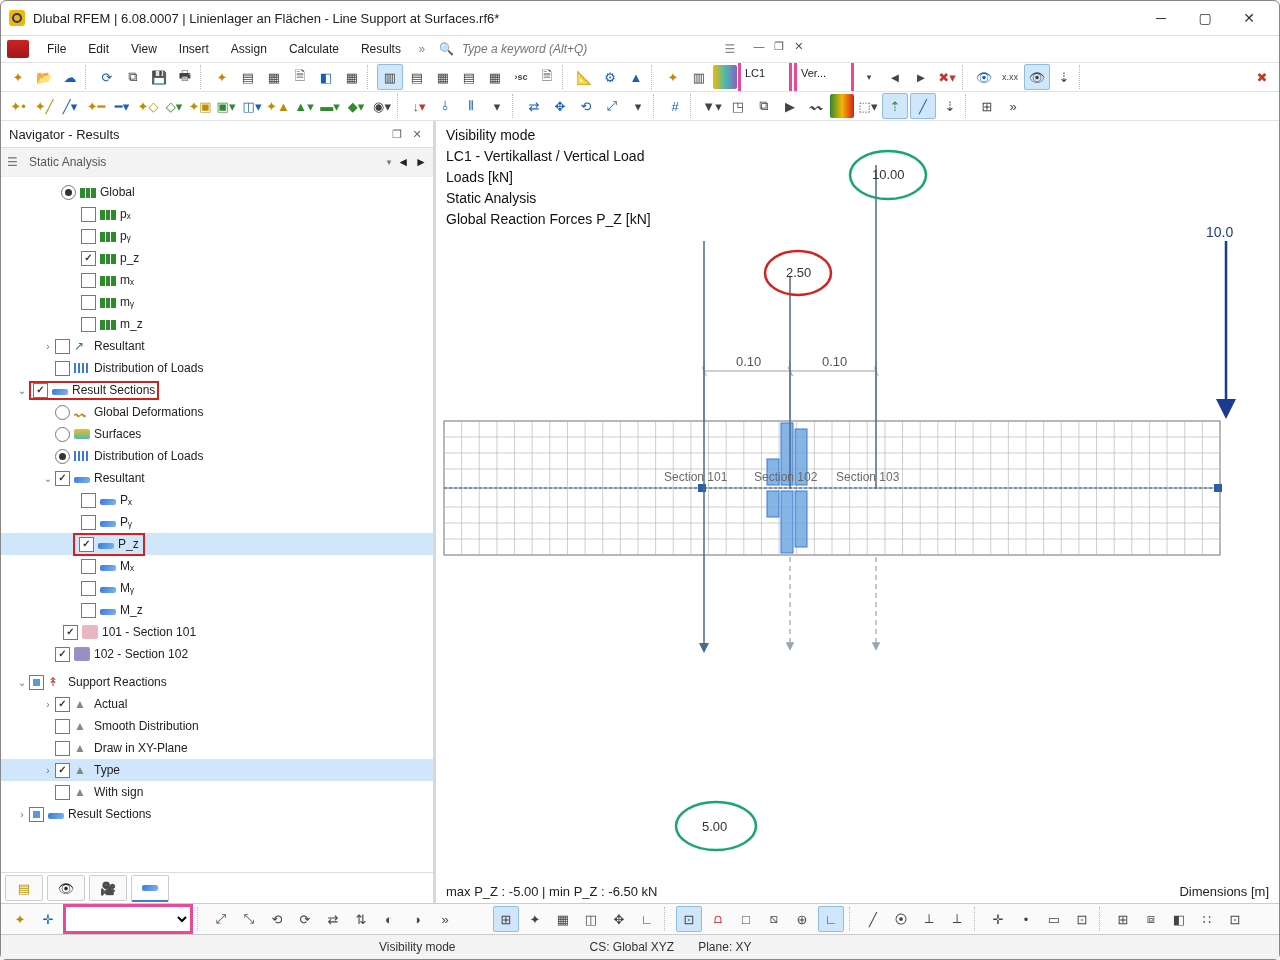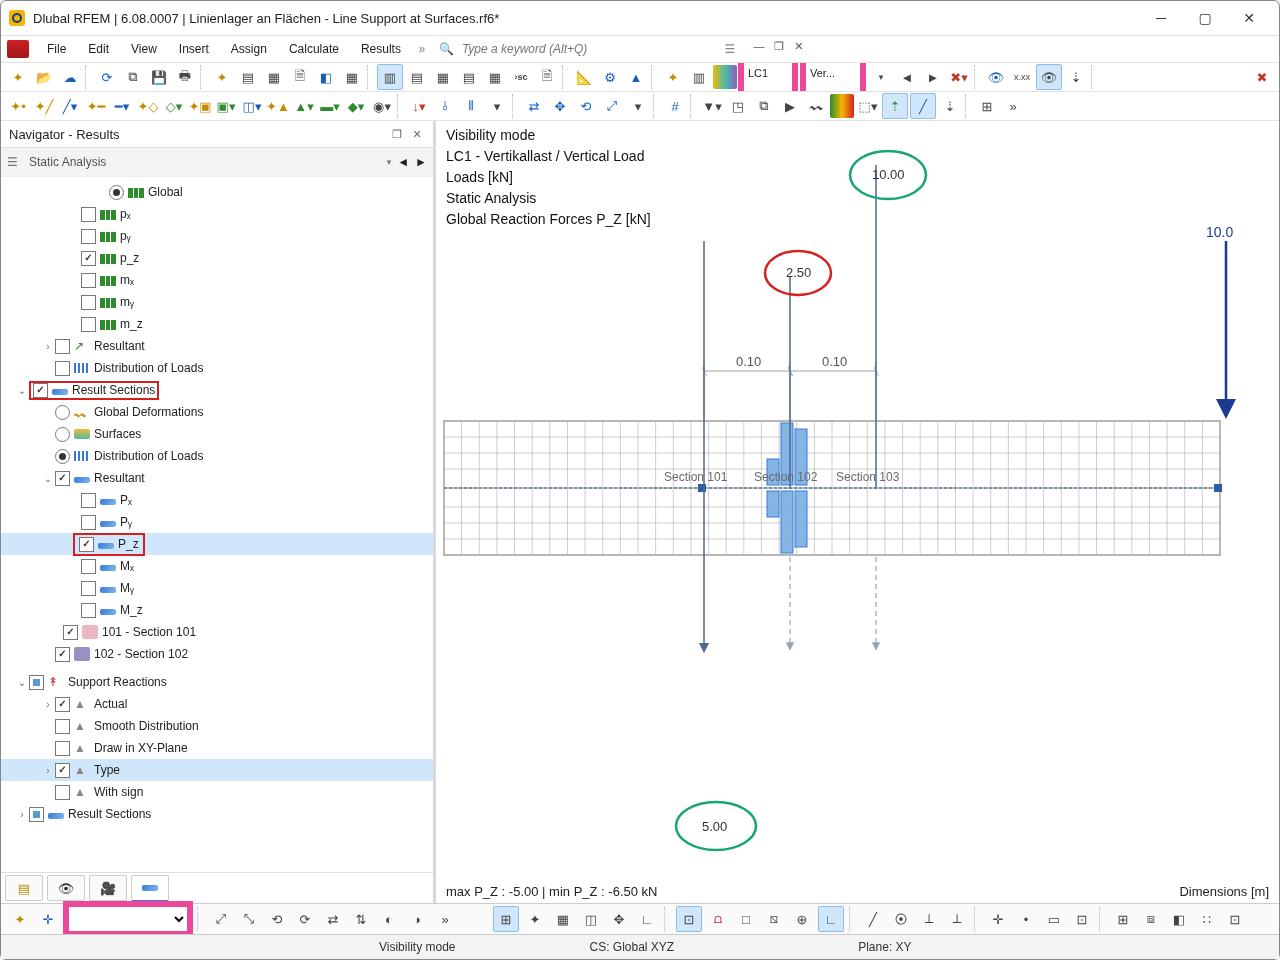--- a/index.html
+++ b/index.html
@@ -19,21 +19,21 @@
 .license{flex:1;text-align:right;padding-right:6px;white-space:nowrap;overflow:hidden;color:#333}
 .toolbar{height:28px;display:flex;align-items:center;padding:0 4px;border-bottom:1px solid #e2e2e2;gap:0px;overflow:hidden}
 .tbtn{width:24px;height:24px;margin:0 1px;display:inline-flex;align-items:center;justify-content:center;border-radius:2px;font-size:13px;color:#444;position:relative;flex:0 0 24px}
 .tbtn.yellow{color:#c28b00}
 .tbtn.blue{color:#1560bd}
 .tbtn.green{color:#2e8b2e}
 .tbtn.red{color:#c0392b}
 .tbtn.active{background:#cfe6fb;border:1px solid #8fbde6}
 .tsep{width:6px;height:24px;border-left:1px dotted #bbb;margin:0 2px;flex:0 0 6px}
 .lc{display:flex;align-items:center;gap:2px}
-.lc select,.lc .dd{height:20px;border:6px solid #ec4899;background:#fff;font-size:11px;padding:12px 4px}
+.lc select,.lc .dd{height:20px;border:3px solid #ec4899;background:#fff;font-size:11px;padding:12px 4px}
 .body{flex:1;display:flex;min-height:0}
 .navigator{width:432px;border-right:3px solid #d8d8d8;display:flex;flex-direction:column;background:#fff}
 .navhead{height:26px;display:flex;align-items:center;padding:0 8px;border-bottom:1px solid #ddd;font-weight:400;font-size:13px}
 .navhead .sp{flex:1}
 .navhead .hbtn{width:16px;height:16px;margin-left:4px;font-size:11px;color:#666;text-align:center;line-height:16px}
 .dropdown{height:28px;display:flex;align-items:center;padding:0 6px;border-bottom:1px solid #eee;background:#f3f3f3;gap:6px}
 .dropdown .ddlabel{flex:1;color:#555}
 .tree{flex:1;overflow:auto;padding:4px 0}
 .tn{display:flex;align-items:center;height:22px;padding-left:8px;white-space:nowrap}
 .tn.selected{background:#cfe6fb}
@@ -214,21 +214,21 @@
       </div>
       <div class="dropdown">
         <span style="width:16px;color:#777">☰</span>
         <span class="ddlabel">Static Analysis</span>
         <span style="color:#777;font-size:9px">▾</span>
         <span class="hbtn">◄</span>
         <span class="hbtn">►</span>
       </div>
 
       <div class="tree">
-        <div class="tn" style="padding-left:108px">
+        <div class="tn" style="padding-left:60px">
             <span class="rb checked"></span>
             <span class="ticon green3"></span>
             <span>Global</span>
           </div>
         <div class="tn" style="padding-left:80px">
             <span class="cb"></span>
             <span class="ticon green3"></span>
             <span>pₓ</span>
           </div>
         <div class="tn" style="padding-left:80px">
@@ -583,16 +583,16 @@
     <span class="tbtn">⊞</span>
       <span class="tbtn">⧈</span>
     <span class="tbtn">◧</span>
       <span class="tbtn">∷</span>
     <span class="tbtn">⊡</span>
   </div>
 
   <div class="status">
     <span class="cell" style="margin-left:370px">Visibility mode</span>
     <span class="cell" style="margin-left:110px">CS: Global XYZ</span>
-    <span class="cell" style="margin-left:160px">Plane: XY</span>
+    <span class="cell" style="">Plane: XY</span>
   </div>
 
 </div>
 
 </body></html>

